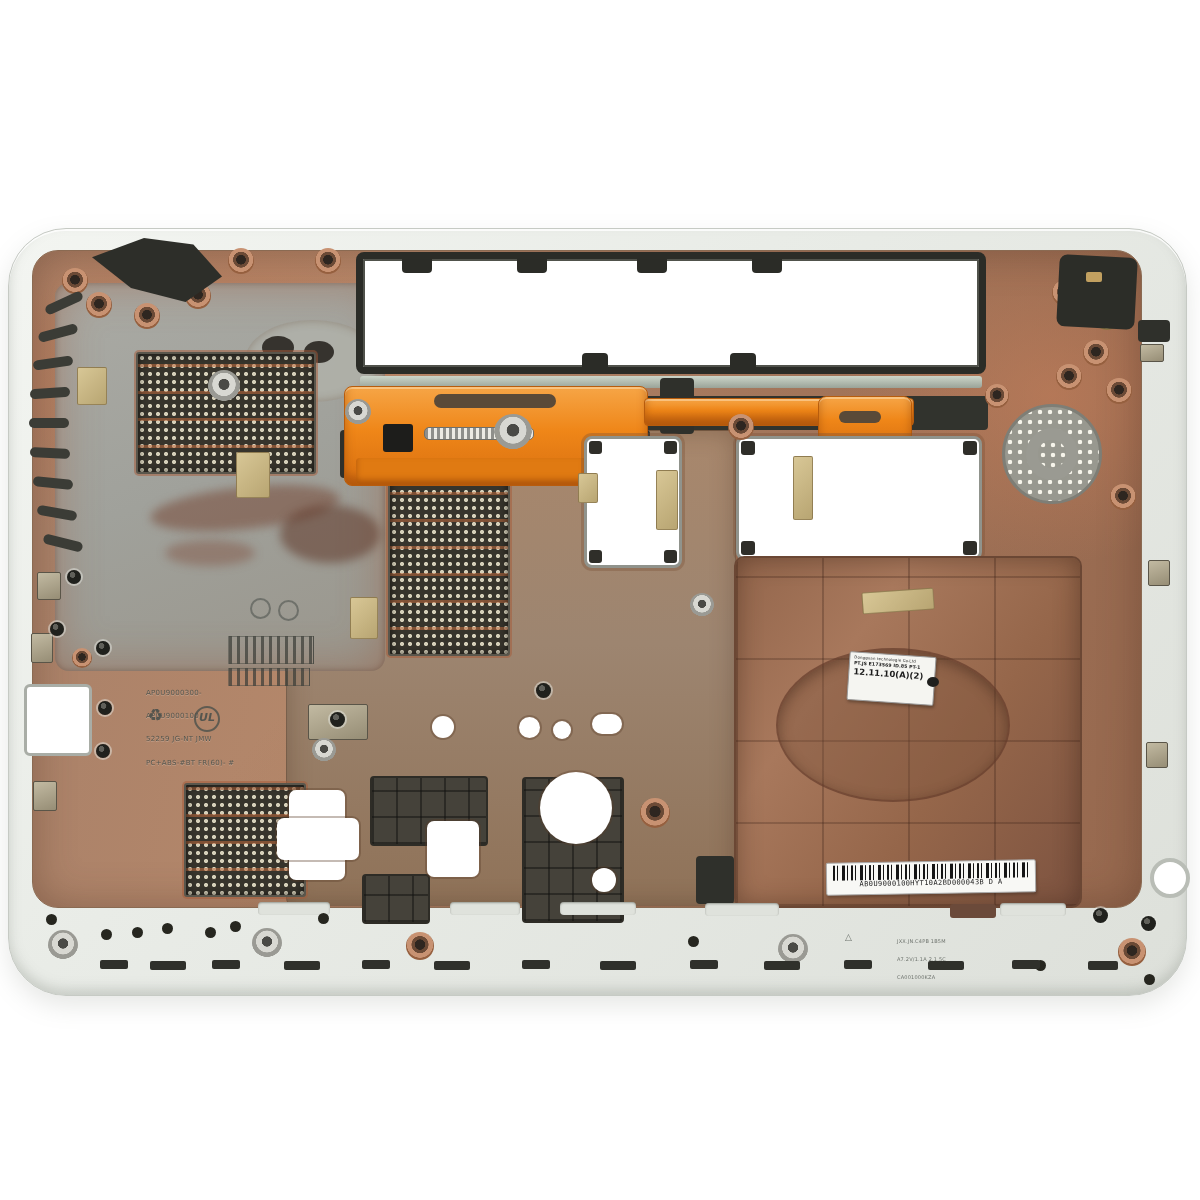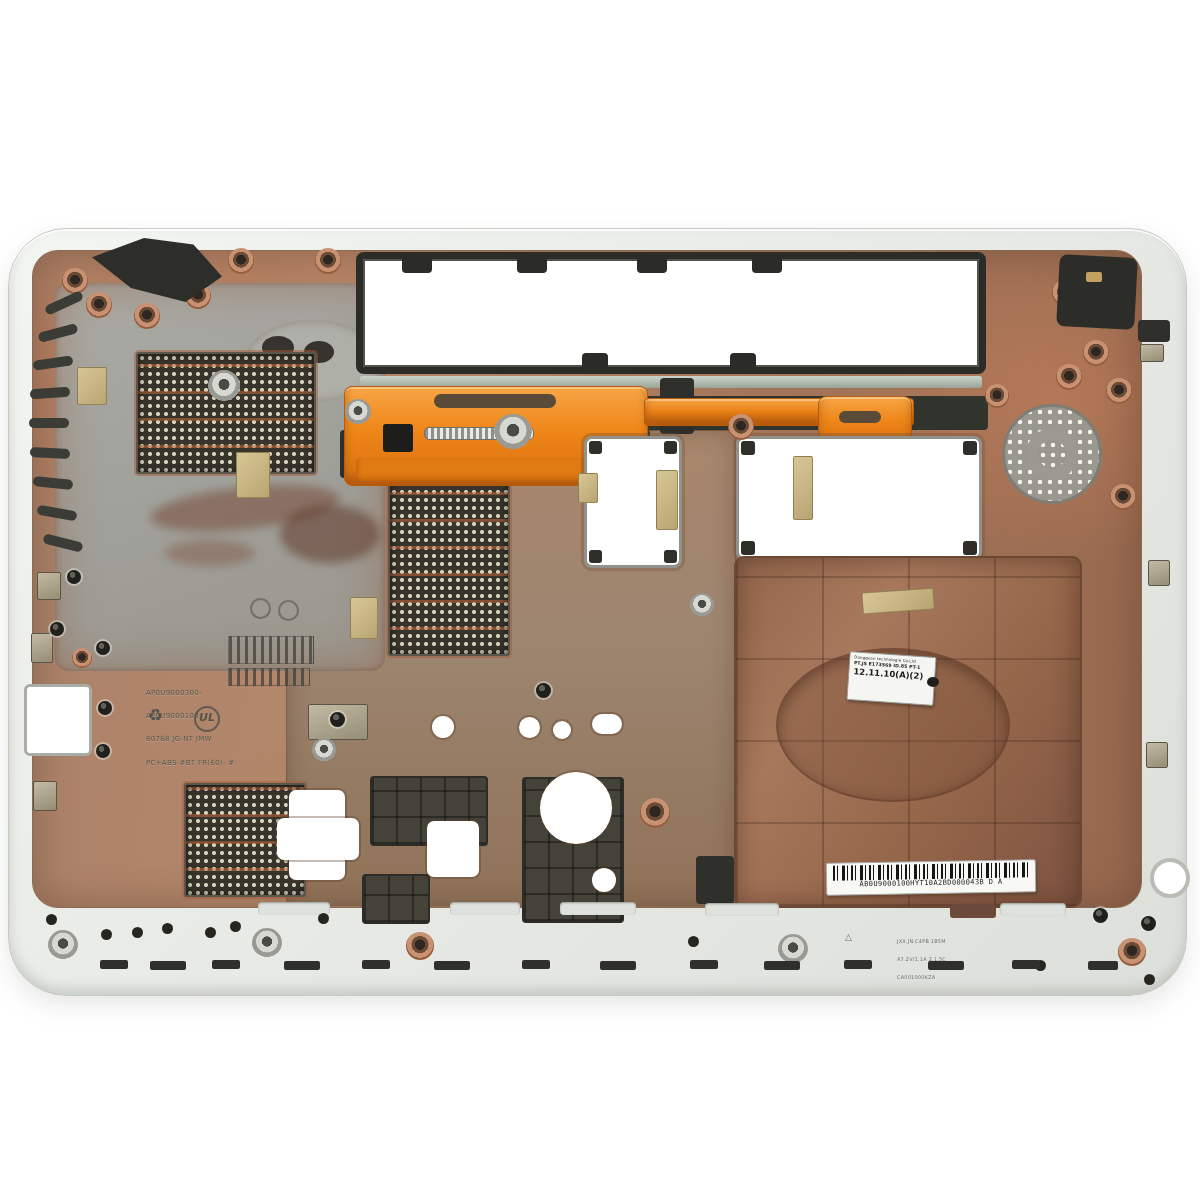--- a/index.html
+++ b/index.html
@@ -232,21 +232,21 @@
   <div class="abs" style="left:1150px;top:858px;width:32px;height:32px;background:#ffffff;border:4px solid #b9bdb6;border-radius:50%;"></div>
   <div class="abs screwb" style="left:1093px;top:908px;width:15px;height:15px;"></div>
   <div class="abs screwb" style="left:1141px;top:916px;width:15px;height:15px;"></div>
 
   <div class="abs" style="left:92px;top:238px;width:130px;height:64px;background:#2d2e29;clip-path:polygon(0 30%, 40% 0, 78% 10%, 100% 60%, 72% 100%, 30% 78%);"></div>
 
   <div class="abs" style="left:118px;top:648px;width:190px;height:134px;">
     <div class="abs moldtext" style="left:28px;top:26px;">
       <div>AP0U9000300-</div>
       <div>AP0U9000100</div>
-      <div>60768 JG-NT JMW</div>
+      <div>52259 JG-NT JMW</div>
       <div>PC+ABS-#BT FR(60)- #</div>
     </div>
     <div class="abs recy" style="left:30px;top:58px;">♻</div>
     <div class="abs ul" style="left:76px;top:58px;width:22px;height:22px;">UL</div>
   </div>
   <div class="abs stripes" style="left:228px;top:636px;width:84px;height:26px;"></div>
   <div class="abs stripes" style="left:228px;top:668px;width:80px;height:16px;"></div>
   <div class="abs" style="left:250px;top:598px;width:17px;height:17px;border:2px solid rgba(80,85,80,.6);border-radius:50%;"></div>
   <div class="abs" style="left:278px;top:600px;width:17px;height:17px;border:2px solid rgba(80,85,80,.6);border-radius:50%;"></div>
 

